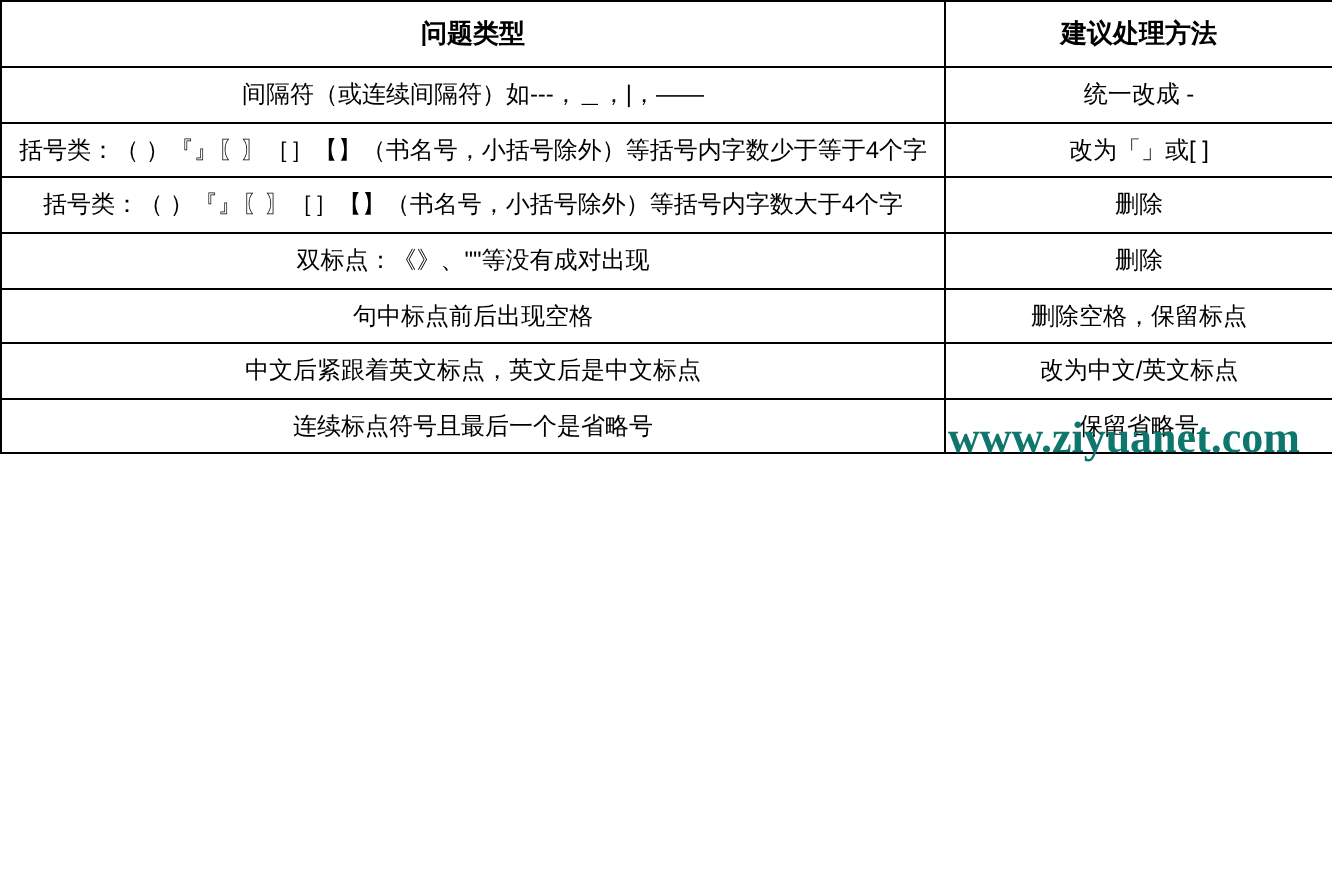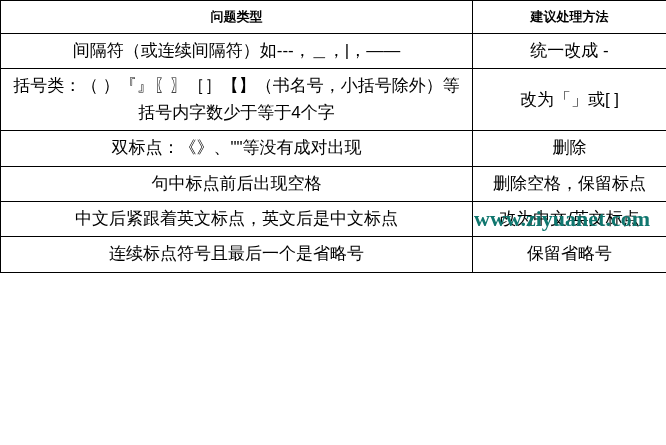--- a/index.html
+++ b/index.html
@@ -22,21 +22,21 @@
   table.issue-table {
     border-collapse: collapse;
     width: 666px;
     table-layout: fixed;
   }
   table.issue-table td,
   table.issue-table th {
     border: 1px solid #000000;
     text-align: center;
     vertical-align: middle;
-    font-size: 17px;
+    font-size: 12px;
     line-height: 1.55;
     padding: 4px 6px;
     word-break: break-all;
   }
   table.issue-table thead th {
     font-weight: bold;
     font-size: 13px;
     padding: 6px 6px;
   }
   col.col-issue { width: 472px; }
@@ -77,20 +77,24 @@
     <tbody>
       <tr>
         <td>间隔符（或连续间隔符）如---，＿，|，——</td>
         <td>统一改成 -</td>
       </tr>
       <tr>
         <td class="two-line-cell">括号类：（ ）『』〖〗［］【】（书名号，小括号除外）等括号内字数少于等于4个字</td>
         <td>改为「」或[ ]</td>
       </tr>
       <tr>
+        <td class="two-line-cell">括号类：（ ）『』〖〗［］【】（书名号，小括号除外）等括号内字数大于4个字</td>
+        <td>删除</td>
+      </tr>
+      <tr>
         <td>双标点：《》、""等没有成对出现</td>
         <td>删除</td>
       </tr>
       <tr>
         <td>句中标点前后出现空格</td>
         <td>删除空格，保留标点</td>
       </tr>
       <tr>
         <td>中文后紧跟着英文标点，英文后是中文标点</td>
         <td>改为中文/英文标点</td>

